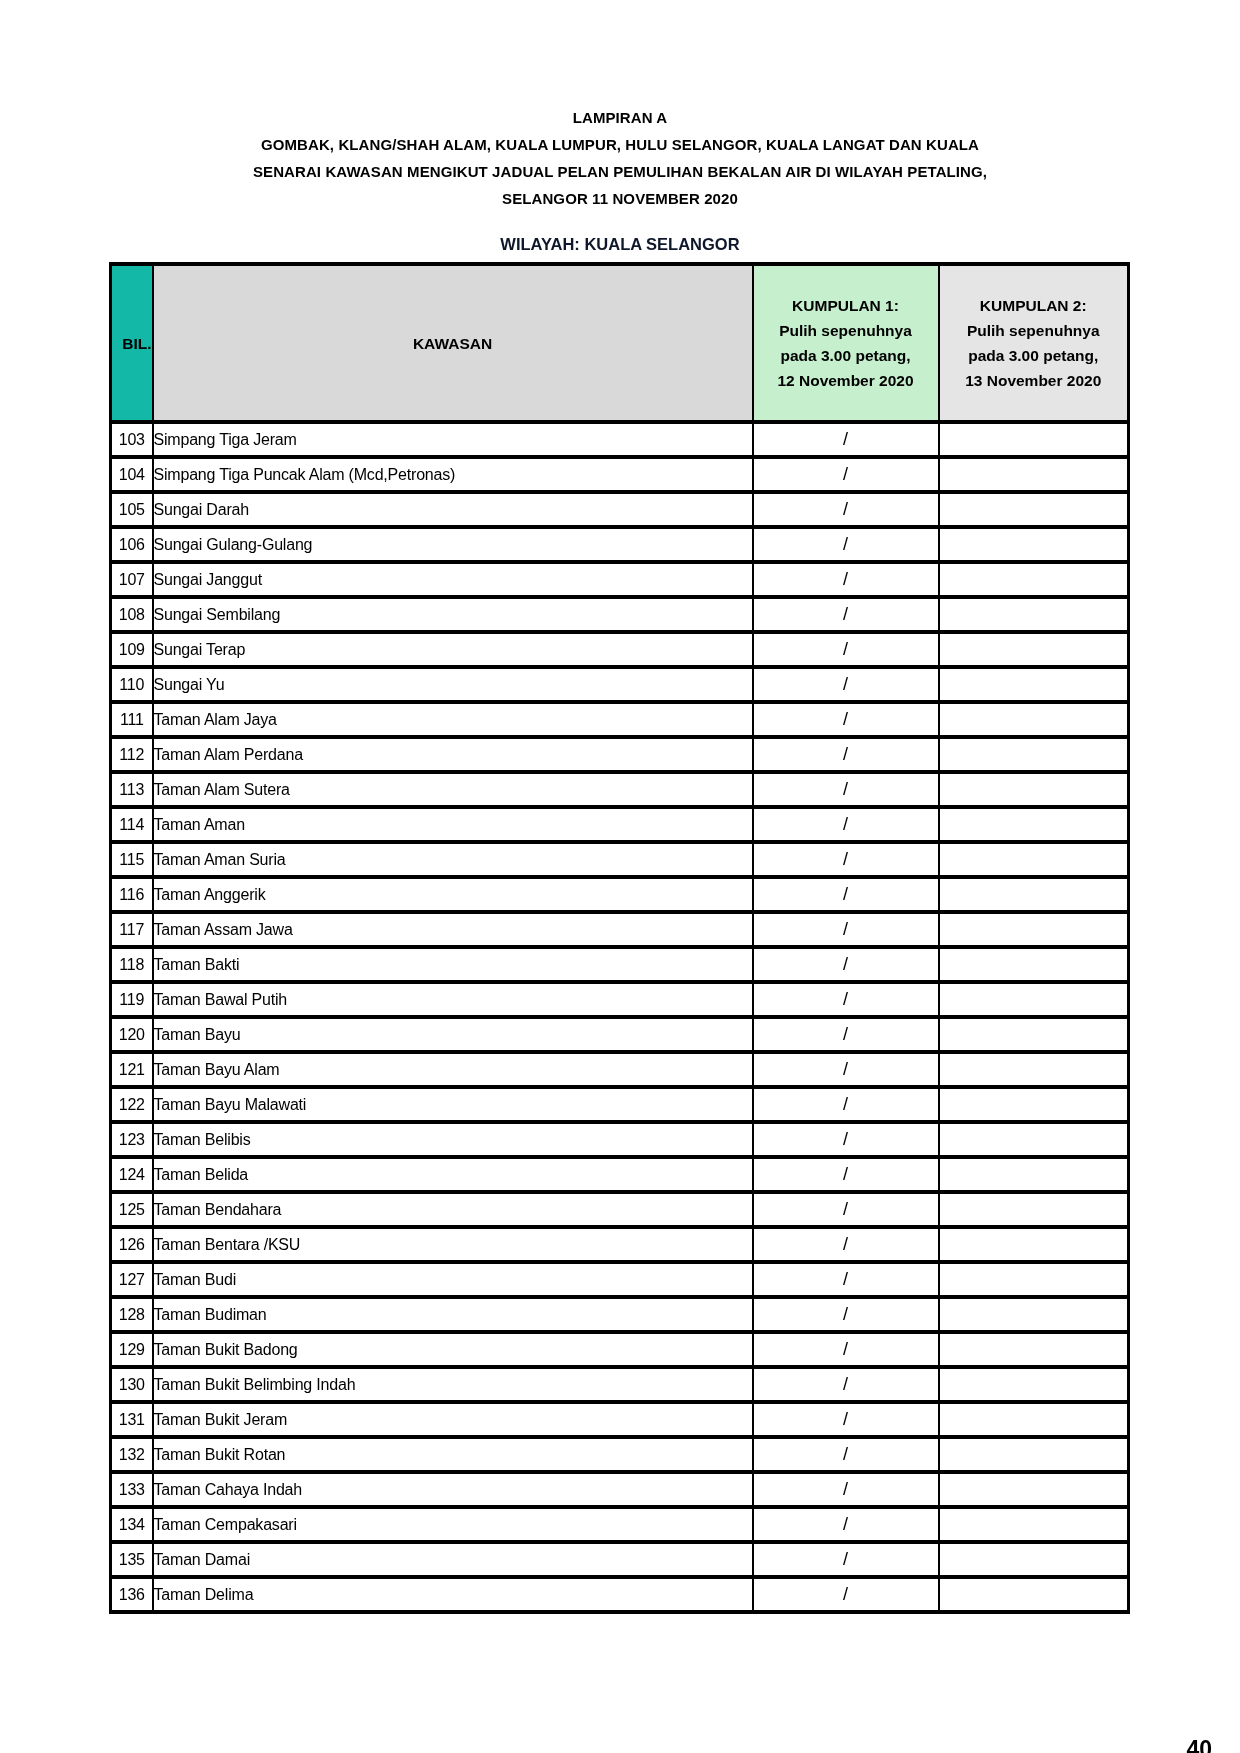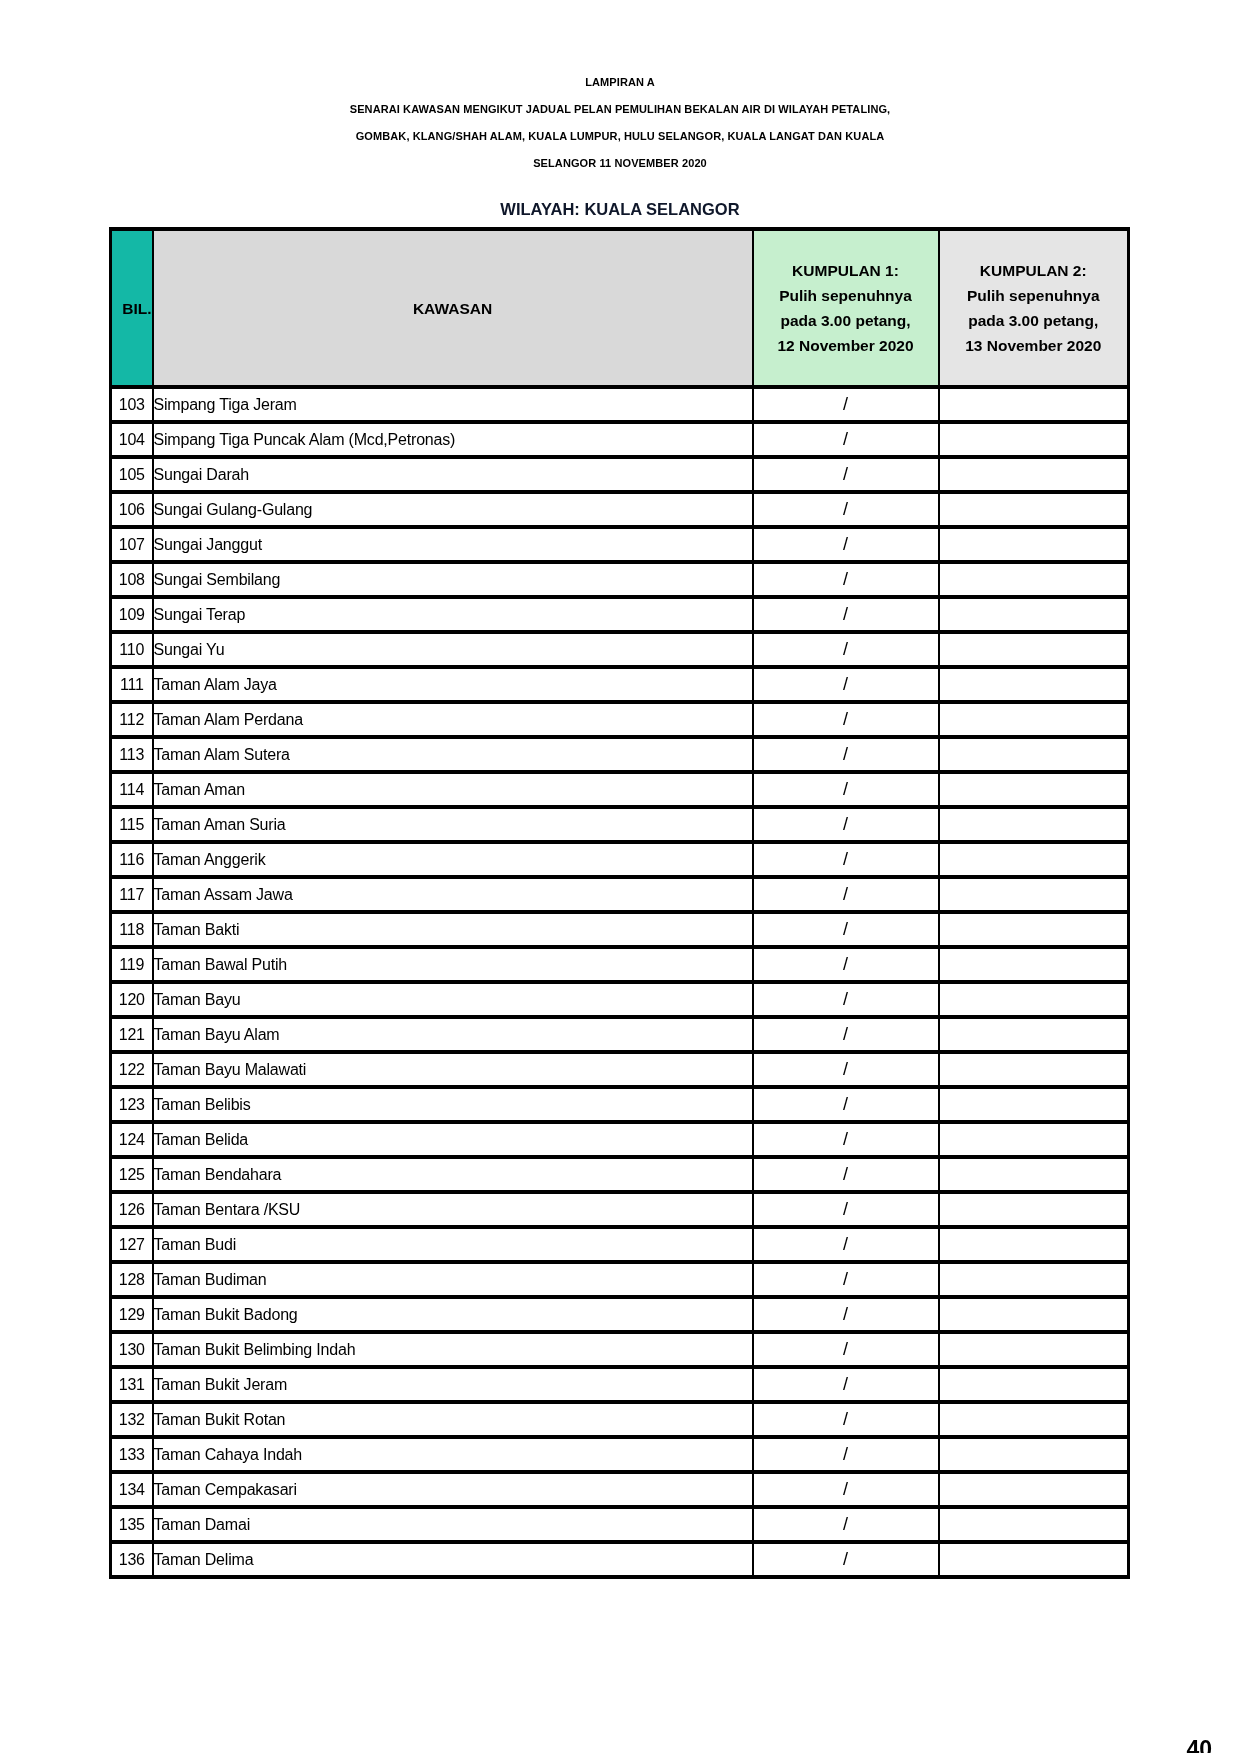--- a/index.html
+++ b/index.html
@@ -7,24 +7,24 @@
   body {
     width: 1240px;
     height: 1753px;
     background: #ffffff;
     color: #000000;
     font-family: "Liberation Sans", sans-serif;
     position: relative;
     overflow: hidden;
   }
   .title-block {
-    padding-top: 69px;
+    padding-top: 104px;
     text-align: center;
     font-weight: bold;
-    font-size: 11px;
+    font-size: 15px;
     line-height: 27px;
     letter-spacing: 0.1px;
   }
   .wilayah {
     margin-top: 21px;
     text-align: center;
     font-weight: bold;
     font-size: 16.5px;
     line-height: 22px;
   }
@@ -71,22 +71,22 @@
     font-weight: bold;
   }
 </style>
 </head>
 <body>
 
 <div class="page">
 
   <div class="title-block">
     <div>LAMPIRAN A</div>
+    <div>GOMBAK, KLANG/SHAH ALAM, KUALA LUMPUR, HULU SELANGOR, KUALA LANGAT DAN KUALA</div>
     <div>SENARAI KAWASAN MENGIKUT JADUAL PELAN PEMULIHAN BEKALAN AIR DI WILAYAH PETALING,</div>
-    <div>GOMBAK, KLANG/SHAH ALAM, KUALA LUMPUR, HULU SELANGOR, KUALA LANGAT DAN KUALA</div>
     <div>SELANGOR 11 NOVEMBER 2020</div>
   </div>
 
   <div class="wilayah" style="color: #0f172a;">WILAYAH: KUALA SELANGOR</div>
 
   <table class="schedule">
     <colgroup>
       <col style="width:42px">
       <col style="width:600px">
       <col style="width:186px">

